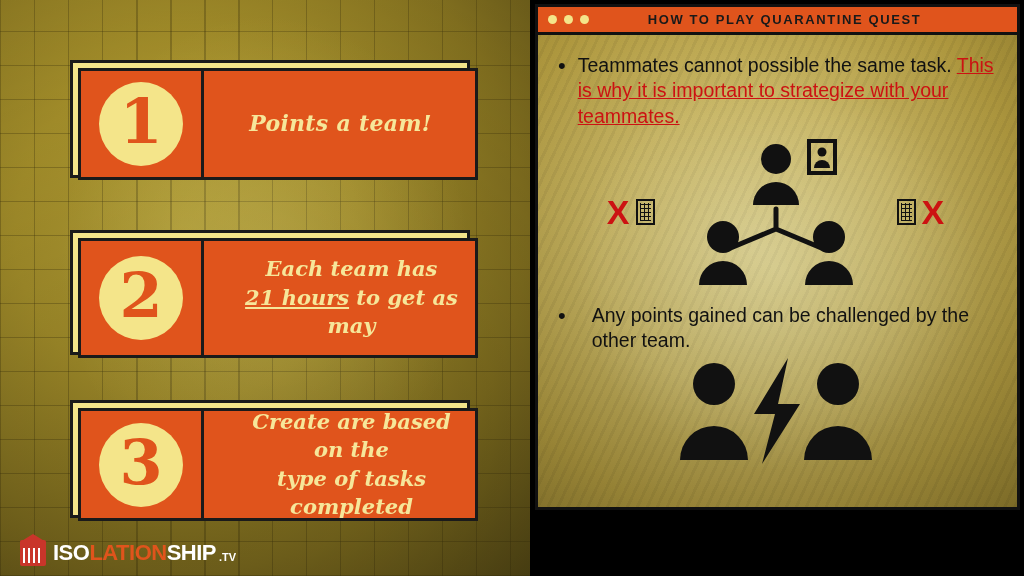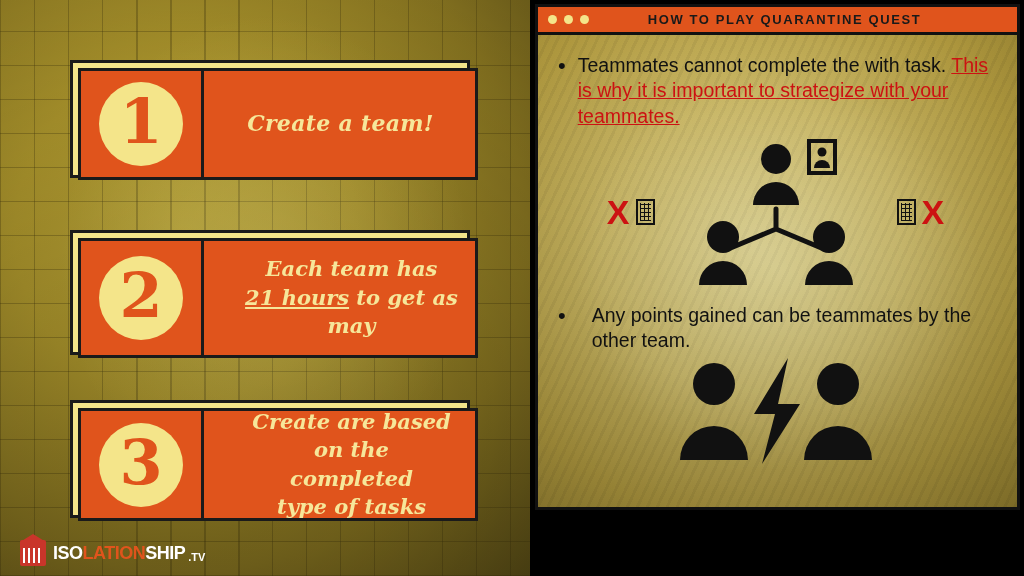--- a/index.html
+++ b/index.html
@@ -130,21 +130,21 @@
     position: absolute;
     left: 50%; top: -6px;
     transform: translateX(-50%);
     border-left: 13px solid transparent;
     border-right: 13px solid transparent;
     border-bottom: 8px solid #c9352a;
   }
   .logo-text {
     font-family: "Liberation Sans", sans-serif;
     font-weight: 700;
-    font-size: 18px;
+    font-size: 22px;
     letter-spacing: -0.5px;
     line-height: 1;
   }
   .logo-w { color: #fff; }
   .logo-o { color: #e0541c; }
   .logo-tv {
     color: #fff;
     font-size: 11px;
     font-weight: 700;
     align-self: flex-end;
@@ -273,21 +273,21 @@
 
   <div id="left-panel">
 
     <div class="step-stack" style="left:60px; top:52px; width:420px; height:135px;">
       <div class="shadow-card" style="left:10px; top:8px; width:400px; height:118px;"></div>
       <div class="step-card" style="left:18px; top:16px; width:400px; height:112px;">
         <div class="step-num-cell">
           <div class="step-circle">1</div>
         </div>
         <div class="step-text">
-          <div class="step-title">Create a team!</div>
+          <div class="step-title">Points a team!</div>
         </div>
       </div>
     </div>
 
     <div class="step-stack" style="left:60px; top:222px; width:420px; height:145px;">
       <div class="shadow-card" style="left:10px; top:8px; width:400px; height:125px;"></div>
       <div class="step-card" style="left:18px; top:16px; width:400px; height:120px;">
         <div class="step-num-cell">
           <div class="step-circle">2</div>
         </div>
@@ -301,22 +301,22 @@
     </div>
 
     <div class="step-stack" style="left:60px; top:392px; width:420px; height:140px;">
       <div class="shadow-card" style="left:10px; top:8px; width:400px; height:118px;"></div>
       <div class="step-card" style="left:18px; top:16px; width:400px; height:113px;">
         <div class="step-num-cell">
           <div class="step-circle">3</div>
         </div>
         <div class="step-text step-body">
           <div>Create are based on the</div>
+          <div>type of tasks</div>
           <div>completed</div>
-          <div>type of tasks</div>
         </div>
       </div>
     </div>
 
     <div id="logo">
       <div id="logo-mark"></div>
       <div class="logo-text"><span class="logo-w">ISO</span><span class="logo-o">LATION</span><span class="logo-w">SHIP</span></div>
       <div class="logo-tv">.TV</div>
     </div>
   </div>
@@ -326,21 +326,21 @@
       <span class="dot"></span>
       <span class="dot"></span>
       <span class="dot"></span>
       <div id="window-title">HOW TO PLAY QUARANTINE QUEST</div>
     </div>
 
     <div id="window-body">
 
       <div class="bullet-row" id="bullet-1">
         <div class="bullet-dot">•</div>
-        <div class="bullet-text"><span>Teammates cannot complete the with task. </span><span class="warn">This is why it is important to strategize with your teammates.</span></div>
+        <div class="bullet-text"><span>Teammates cannot possible the same task. </span><span class="warn">This is why it is important to strategize with your teammates.</span></div>
       </div>
 
       <div class="fig" id="fig-team">
         <span class="xmark">X</span>
         <span class="tofu"></span>
         <svg width="230" height="150" viewBox="0 0 230 150">
 
           <circle cx="115" cy="22" r="15" fill="#111"></circle>
           <path d="M92 68 a23 23 0 0 1 46 0 z" fill="#111"></path>
 
@@ -355,21 +355,21 @@
 
           <circle cx="168" cy="100" r="16" fill="#111"></circle>
           <path d="M144 148 a24 24 0 0 1 48 0 z" fill="#111"></path>
         </svg>
         <span class="tofu"></span>
         <span class="xmark">X</span>
       </div>
 
       <div class="bullet-row" id="bullet-2">
         <div class="bullet-dot">•</div>
-        <div class="bullet-text">Any points gained can be teammates by the other team.</div>
+        <div class="bullet-text">Any points gained can be challenged by the other team.</div>
       </div>
 
       <div class="fig" id="fig-challenge">
         <svg width="200" height="110" viewBox="0 0 200 110">
           <circle cx="38" cy="28" r="21" fill="#111"></circle>
           <path d="M4 104 a34 34 0 0 1 68 0 z" fill="#111"></path>
           <circle cx="162" cy="28" r="21" fill="#111"></circle>
           <path d="M128 104 a34 34 0 0 1 68 0 z" fill="#111"></path>
           <polygon points="112,2 78,58 99,58 86,108 124,48 102,48" fill="#111"></polygon>
         </svg>

